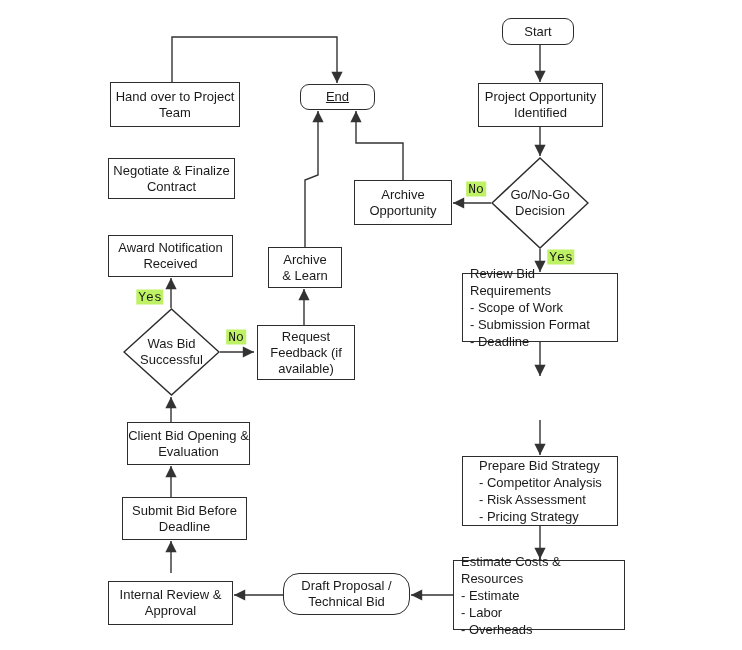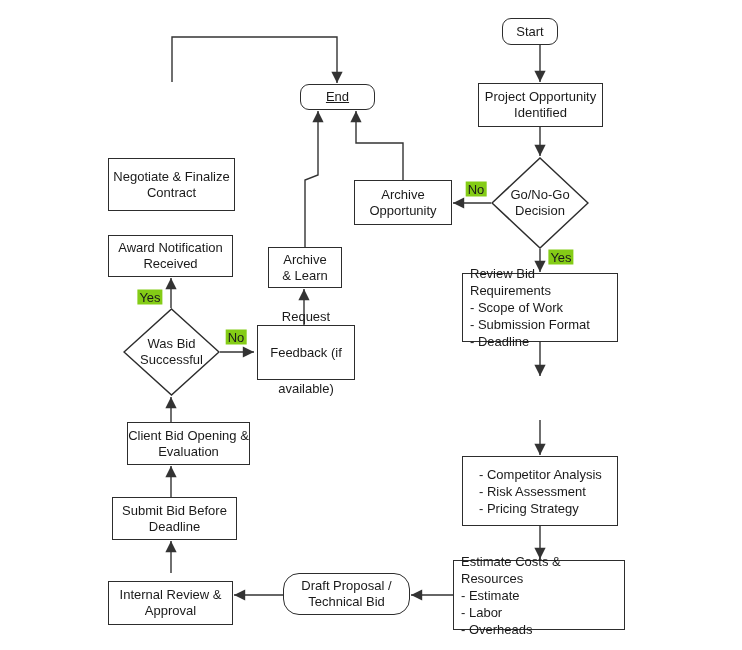--- a/index.html
+++ b/index.html
@@ -31,23 +31,24 @@
   }
   .diamond svg{position:absolute;left:0;top:0;}
   .diamond .dtext{
     position:relative;z-index:3;
     font-size:13px;line-height:16px;text-align:center;
   }
   .edge-label{
     position:absolute;z-index:3;
     font-size:13px;
     transform:translate(-50%,-50%);
-    background:#84cc16;
+    background:#bef264;
     padding:0 2px;
     white-space:nowrap;
+    font-family:Liberation Mono, monospace;
   }
   .node span, .dtext span{display:block;}
 </style>
 </head>
 <body>
 
 <div class="canvas">
 
   <svg class="wires" width="742" height="650" viewBox="0 0 742 650">
     <defs>
@@ -70,21 +71,21 @@
       <path d="M171,422 L171,397" marker-end="url(#arrow)"></path>
       <path d="M171,308 L171,278" marker-end="url(#arrow)"></path>
       <path d="M220,352 L254,352" marker-end="url(#arrow)"></path>
       <path d="M304,325 L304,289" marker-end="url(#arrow)"></path>
       <path d="M305,247 L305,180 L318,175 L318,111" marker-end="url(#arrow)"></path>
       <path d="M403,180 L403,143 L356,143 L356,111" marker-end="url(#arrow)"></path>
       <path d="M172,82 L172,37 L337,37 L337,83" marker-end="url(#arrow)"></path>
     </g>
   </svg>
 
-  <div class="node terminal" style="left:502px;top:18px;width:56px;height:27px;">
+  <div class="node terminal" style="left:502px;top:18px;width:72px;height:27px;">
     <span>Start</span>
   </div>
   <div class="node terminal" style="left:300px;top:84px;width:75px;height:26px;text-decoration:underline;">
     <span>End</span>
   </div>
 
   <div class="node" style="left:478px;top:83px;width:125px;height:44px;">
     <span>Project Opportunity</span>
     <span>Identified</span>
   </div>
@@ -106,20 +107,21 @@
 
   <div class="node list-box" style="left:462px;top:273px;width:156px;height:69px;padding-left:7px;justify-content:center;">
     <span>Review Bid Requirements</span>
     <span>- Scope of Work</span>
     <span>- Submission Format</span>
     <span>- Deadline</span>
   </div>
 
 
   <div class="node list-box" style="left:462px;top:456px;width:156px;height:70px;padding-left:16px;">
+    <span>Prepare Bid Strategy</span>
     <span>- Competitor Analysis</span>
     <span>- Risk Assessment</span>
     <span>- Pricing Strategy</span>
   </div>
 
   <div class="node list-box" style="left:453px;top:560px;width:172px;height:70px;padding-left:7px;">
     <span>Estimate Costs &amp; Resources</span>
     <span>- Estimate</span>
     <span>- Labor</span>
     <span>- Overheads</span>
@@ -128,21 +130,21 @@
   <div class="node" style="left:283px;top:573px;width:127px;height:42px;border-radius:16px;">
     <span>Draft Proposal /</span>
     <span>Technical Bid</span>
   </div>
 
   <div class="node" style="left:108px;top:573px;width:125px;height:44px;margin-top:8px;">
     <span>Internal Review &amp;</span>
     <span>Approval</span>
   </div>
 
-  <div class="node" style="left:112px;top:497px;width:125px;height:43px;">
+  <div class="node" style="left:122px;top:497px;width:125px;height:43px;">
     <span>Submit Bid Before</span>
     <span>Deadline</span>
   </div>
 
   <div class="node" style="left:110px;top:422px;width:123px;height:43px;margin-left:17px;">
     <span>Client Bid Opening &amp;</span>
     <span>Evaluation</span>
   </div>
 
   <div class="diamond" style="left:123px;top:308px;width:97px;height:88px;">
@@ -153,27 +155,31 @@
       <span>Was Bid</span>
       <span>Successful</span>
     </div>
   </div>
 
   <div class="node" style="left:108px;top:235px;width:125px;height:42px;">
     <span>Award Notification</span>
     <span>Received</span>
   </div>
 
-  <div class="node" style="left:108px;top:158px;width:127px;height:53px;">
+  <div class="node" style="left:108px;top:158px;width:127px;height:41px;">
     <span>Negotiate &amp; Finalize</span>
     <span>Contract</span>
   </div>
 
+  <div class="node" style="left:110px;top:82px;width:130px;height:45px;">
+    <span>Hand over to Project</span>
+    <span>Team</span>
+  </div>
 
-  <div class="node" style="left:257px;top:325px;width:98px;height:55px;gap:20px;">
+  <div class="node" style="left:257px;top:325px;width:98px;height:55px;">
     <span>Request</span>
     <span>Feedback (if</span>
     <span>available)</span>
   </div>
 
   <div class="node" style="left:268px;top:247px;width:74px;height:41px;">
     <span>Archive</span>
     <span>&amp; Learn</span>
   </div>
 

